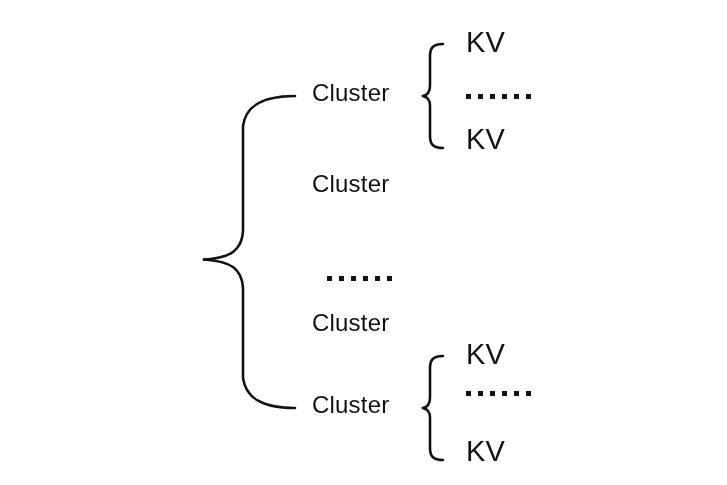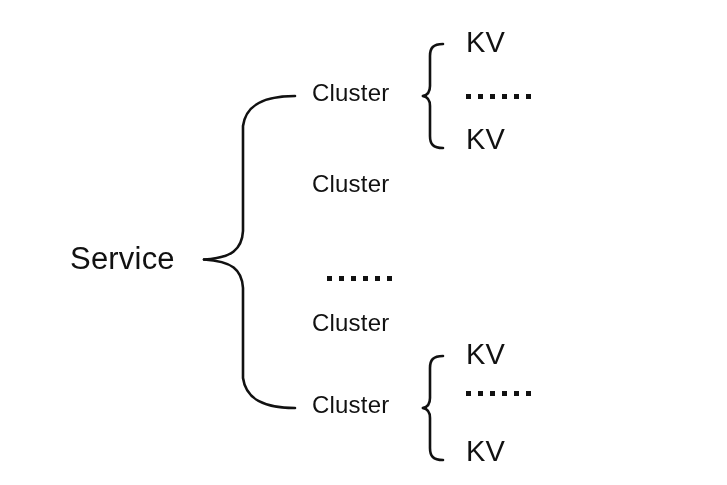--- a/index.html
+++ b/index.html
@@ -104,21 +104,20 @@
                C 433 356, 430 360, 430 368
                L 430 398
                C 430 404, 428 407, 423 408"></path>
       <path d="M 443 460
                C 433 460, 430 456, 430 448
                L 430 418
                C 430 412, 428 409, 423 408"></path>
     </g>
   </svg>
 
-  <div class="lbl lbl-service">Service</div>
 
   <div class="lbl lbl-cluster c1">Cluster</div>
 
   <div class="lbl lbl-cluster c2">Cluster</div>
 
   <div class="dots dots-cluster">
     <i></i>
     <i></i>
     <i></i>
     <i></i>

